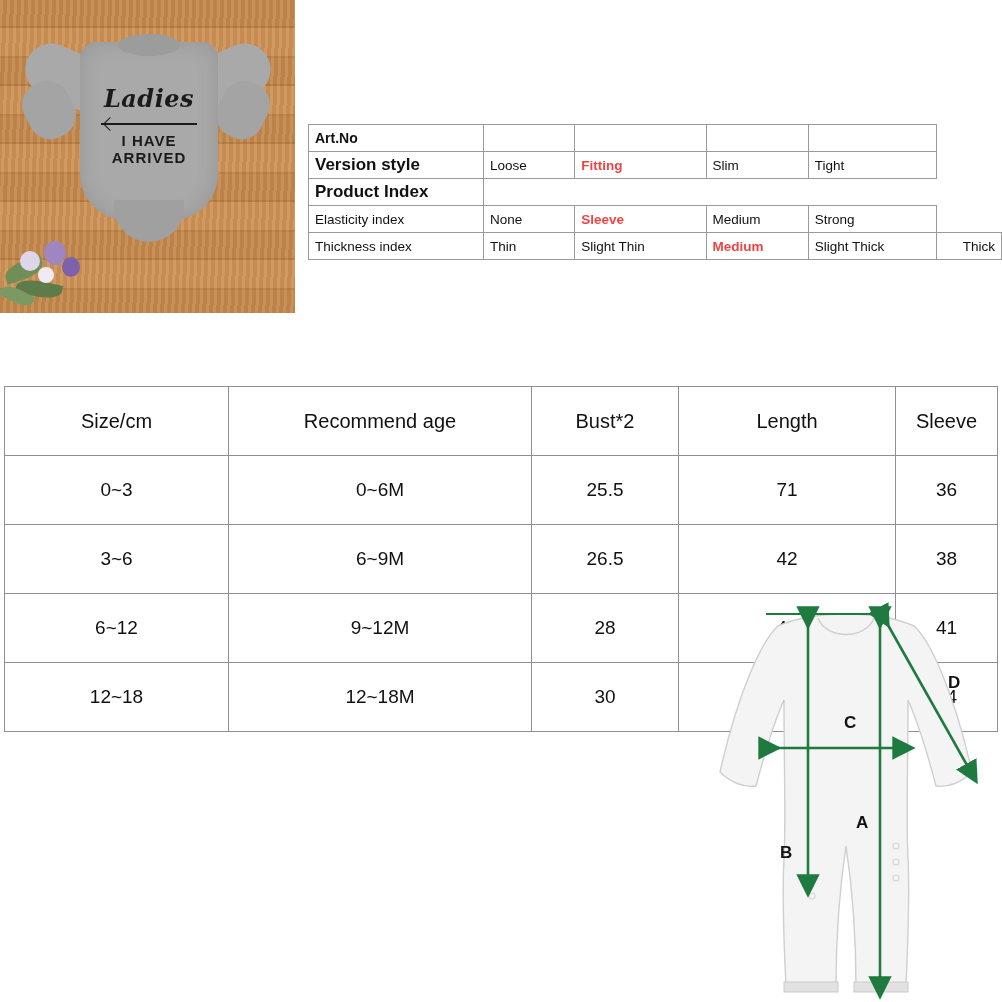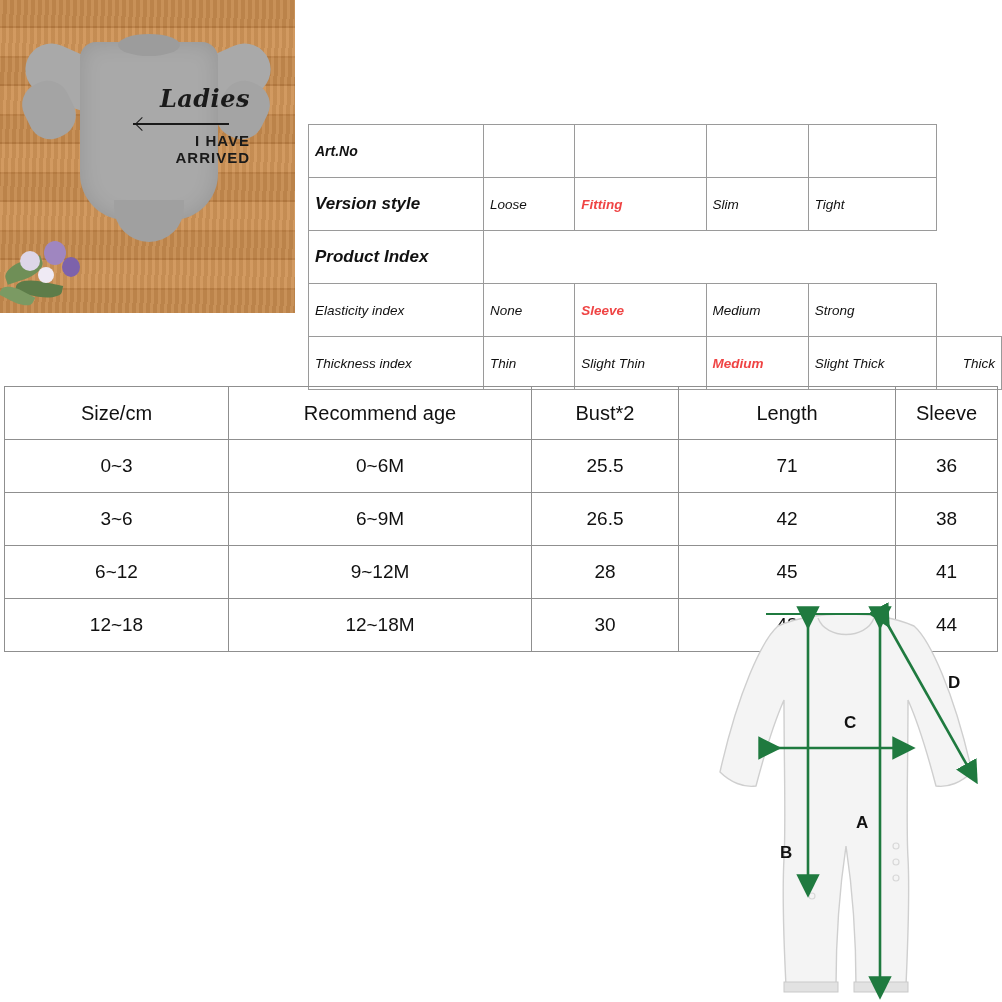--- a/index.html
+++ b/index.html
@@ -56,63 +56,62 @@
     position:absolute;left:170px;top:26px;width:84px;height:52px;
     background:#a9a9a9;border-radius:10px 26px 26px 20px;
     transform:rotate(-24deg);
   }
   .sleeve-r2{
     position:absolute;left:196px;top:62px;width:58px;height:48px;
     background:#a4a4a4;border-radius:22px;
     transform:rotate(-64deg);
   }
   .tee-text{
-    position:absolute;left:62px;top:60px;width:138px;text-align:right;color:#1a1a1a;margin-left:32px;
+    position:absolute;left:62px;top:60px;width:138px;text-align:center;color:#1a1a1a;
   }
   .tee-script{font-family:"DejaVu Serif", serif;font-style:italic;font-size:24px;font-weight:bold;letter-spacing:.5px;}
   .tee-arrow{display:block;margin:6px auto 4px;width:96px;height:9px;position:relative;}
   .tee-arrow:before{content:"";position:absolute;left:0;top:4px;width:96px;height:1.6px;background:#1a1a1a;}
   .tee-arrow:after{content:"";position:absolute;left:4px;top:0;width:9px;height:9px;border-left:1.6px solid #1a1a1a;border-bottom:1.6px solid #1a1a1a;transform:rotate(45deg);}
   .tee-line{font-family:"Liberation Sans", sans-serif;font-weight:bold;font-size:15px;line-height:17px;letter-spacing:1px;}
   
   .flowers{position:absolute;left:0;bottom:0;width:110px;height:86px;}
   .leaf{position:absolute;background:#6f8f57;border-radius:60% 0 60% 0;}
   .bloom{position:absolute;border-radius:50%;}
 
   
   .index-table{
     position:absolute;left:308px;top:124px;
     border-collapse:collapse;
     font-size:13.5px;color:#111;
   }
   .index-table td{
     border:1px solid #9a9a9a;
-    padding:15px 6px;
+    padding:2px 6px;
     height:22px;
     vertical-align:middle;
     white-space:nowrap;
-    font-style:italic;
   }
   .index-table td.hd{font-size:17px;font-weight:bold;}
   .index-table td.red{color:#ef4444;font-weight:bold;}
   .index-table td.noborder{border:none;}
   .c1{width:176px;} .c2{width:90px;} .c3{width:134px;} .c4{width:100px;} .c5{width:128px;} .c6{width:58px;text-align:right;}
 
   
   .size-table{
     position:absolute;left:4px;top:386px;
     border-collapse:collapse;
     width:994px;
     font-size:19px;color:#111;
     text-align:center;
   }
   .size-table td{
     border:1px solid #8f8f8f;
     height:36px;
-    padding:8px 4px;
+    padding:16px 4px;
   }
   .size-table tr:first-child td{font-size:20px;}
 
   
   .diagram{position:absolute;left:700px;top:596px;width:300px;height:406px;}
   .diagram svg{display:block;}
 </style>
 </head>
 <body>
 

